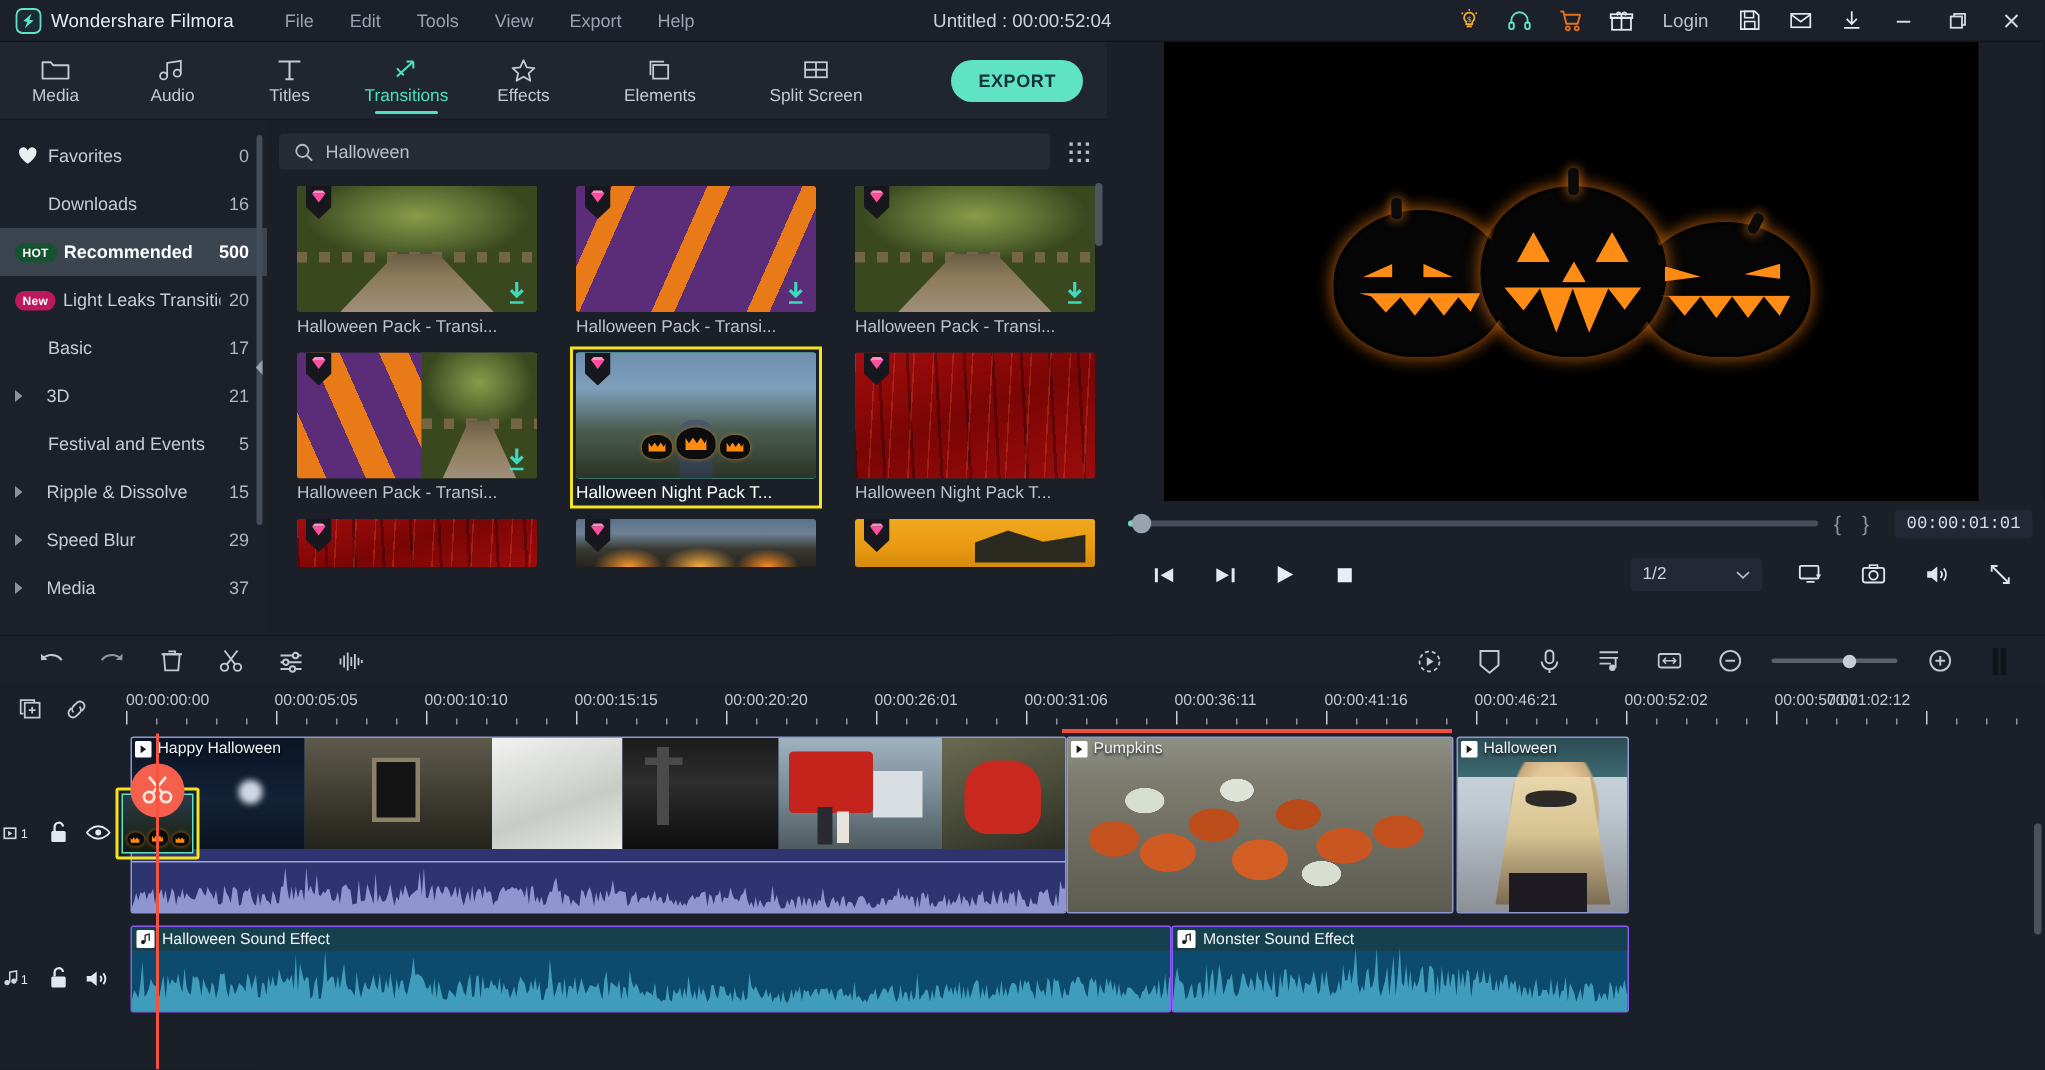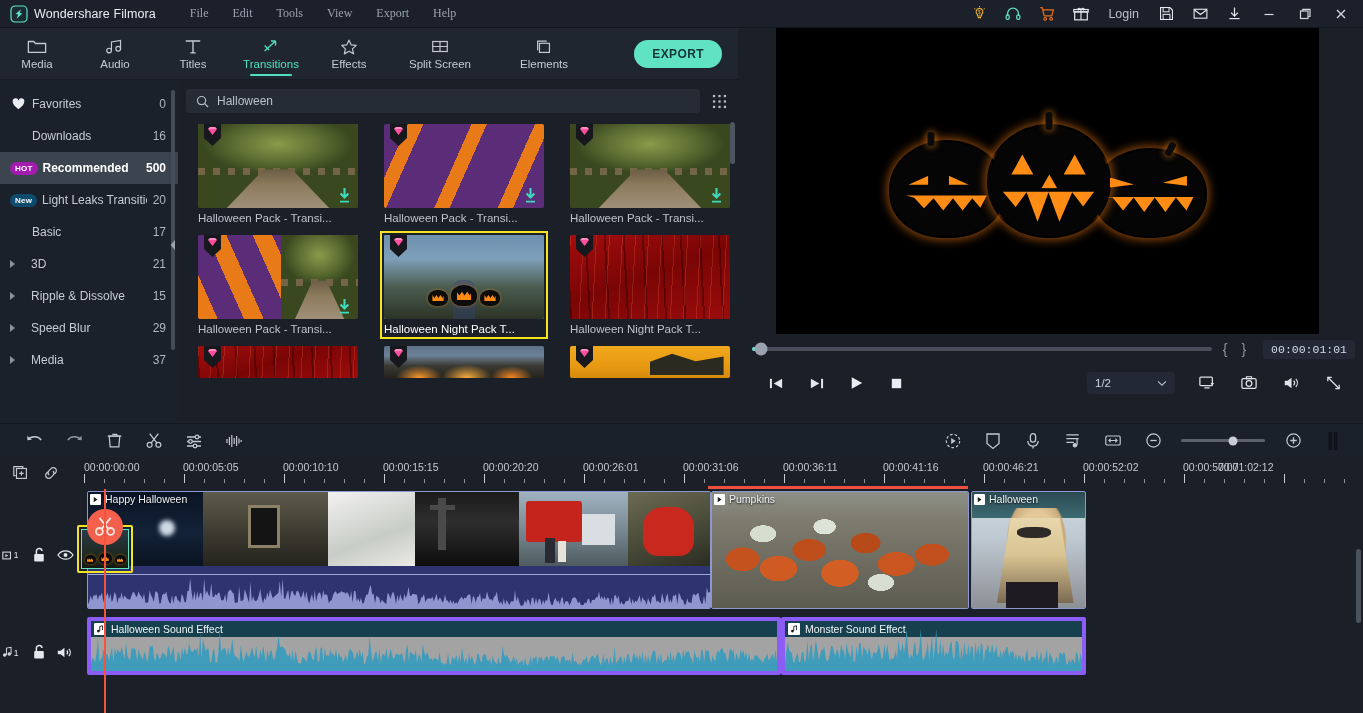--- a/index.html
+++ b/index.html
@@ -14,21 +14,21 @@
   .app { width: 1363px; height: 713px; display: flex; flex-direction: column; position: relative; }
 
   
   .titlebar {
     height: 28px; background: #1b202a; display: flex; align-items: center;
     border-bottom: 1px solid #11151c; flex: none; position: relative;
   }
   .tb-logo { width: 26px; display:flex; align-items:center; justify-content:center; margin-left: 6px; }
   .tb-brand { font-size: 12.5px; color: #e8ecf2; margin-left: 2px; letter-spacing: .1px; }
   .tb-menu { display: flex; margin-left: 22px; gap: 0px; }
-  .tb-menu > div { font-size: 12px; color: #9aa3b0; padding: 4px 12px; cursor: default; font-family: Liberation Serif, serif; }
+  .tb-menu > div { font-size: 12px; color: #9aa3b0; padding: 4px 12px; cursor: default; }
   .tb-title {
     position: absolute; left: 0; right: 0; text-align: center;
     font-size: 12.5px; color: #c9d0da; pointer-events: none;
   }
   .tb-right { margin-left: auto; display: flex; align-items: center; gap: 0px; padding-right: 4px; }
   .tb-ico { width: 34px; height: 28px; display:flex; align-items:center; justify-content:center; cursor:pointer; }
   .tb-login { font-size: 12.5px; color: #b9c1cc; padding: 0 10px; cursor: pointer; }
   .win-btn { width: 36px; height: 28px; display:flex; align-items:center; justify-content:center; cursor:pointer; }
 
   
@@ -68,22 +68,22 @@
   }
   .side-item {
     height: 32px; display: flex; align-items: center; padding: 0 12px 0 10px;
     cursor: pointer; position: relative;
   }
   .side-item.active { background: #3c4450; }
   .side-badge {
     font-size: 8px; font-weight: bold; color: #fff; padding: 1px 5px;
     border-radius: 7px; margin-right: 5px; line-height: 11px; letter-spacing: .2px;
   }
-  .badge-hot { background: #a21caf; }
-  .badge-new { background: #0c4a6e; }
+  .badge-hot { background: #14532d; }
+  .badge-new { background: #be185d; }
   .side-arrow {
     width: 0; height: 0; border-left: 5px solid #8892a0;
     border-top: 4px solid transparent; border-bottom: 4px solid transparent;
     margin-right: 6px; flex: none;
   }
   .side-icon { width: 16px; display:flex; align-items:center; justify-content:center; margin-right: 6px; flex:none;}
   .side-indent { width: 22px; flex: none; }
   .side-label { font-size: 12px; color: #c6ccd5; flex: 1; white-space: nowrap; overflow: hidden; }
   .side-item.active .side-label { color: #fff; font-weight: bold; }
   .side-count { font-size: 12px; color: #aeb6c1; margin-left: 6px; }
@@ -240,21 +240,21 @@
   .clip-label span { font-size:10.5px; color:#f0f3f7; text-shadow:0 1px 2px rgba(0,0,0,.9);
       white-space:nowrap; }
   .play-chip { width:11px; height:11px; background:#fff; display:flex; align-items:center;
       justify-content:center; flex:none; border-radius:1px;}
   .audio-chip { width:12px; height:12px; background:#fff; display:flex; align-items:center;
       justify-content:center; flex:none; border-radius:1px; }
 
   .wave-band { position:absolute; left:0; right:0; bottom:0; background:#2e3470; overflow:hidden; }
   .wave-band::before { content:""; position:absolute; left:0; right:0; top:8px; height:1px; background:#9fa6d8; }
 
-  .aclip { position:absolute; background:#a3a3a3; border:4px solid #8b5cf6; border-radius:2px;
+  .aclip { position:absolute; background:#0c4a6e; border:1px solid #8b5cf6; border-radius:2px;
       overflow:hidden; cursor:pointer; }
   .aclip .ahdr { height:16px; background:#17404f; display:flex; align-items:center; gap:5px; padding-left:3px;}
   .aclip .ahdr span { font-size:10.5px; color:#eef4f7; }
   .aclip .awave { position:absolute; left:0; right:0; top:16px; bottom:0; }
 
   .playhead { position:absolute; top:0; bottom:0; width:2px; background:#f6533f; z-index:30; pointer-events:none;}
 
   .trans-sel { position:absolute; border:2px solid #f4e420; border-radius:2px; z-index:22; cursor:pointer;}
   .trans-inner { position:absolute; inset:2px; border:1px solid #5fe3c3; overflow:hidden; }
   .scissor-badge { position:absolute; width:36px; height:36px; border-radius:50%;
@@ -277,20 +277,21 @@
     </div>
     <div class="tb-brand">Wondershare Filmora</div>
     <div class="tb-menu">
       <div>File</div>
       <div>Edit</div>
       <div>Tools</div>
       <div>View</div>
       <div>Export</div>
       <div>Help</div>
     </div>
+    <div class="tb-title">Untitled : 00:00:52:04</div>
 
     <div class="tb-right">
       <div class="tb-ico">
         <svg width="17" height="17" viewBox="0 0 20 20">
             <path d="M10 4a4 4 0 00-2.4 7.2V13h4.8v-1.8A4 4 0 0010 4z" fill="none" stroke="#f0b030" stroke-width="1.3"></path>
             <rect x="8" y="14" width="4" height="1.6" fill="#f0b030"></rect>
             <path d="M10 1.2v1.4M16 4l-1 1M4 4l1 1" stroke="#f0b030" stroke-width="1.2"></path>
             <text x="10" y="11" font-size="6" fill="#f0b030" text-anchor="middle" font-family="Liberation Sans">$</text>
           </svg>
       </div>
@@ -388,31 +389,31 @@
           <div class="nlabel">Transitions</div>
         </div>
         <div class="navitem">
           <svg width="20" height="17" viewBox="0 0 22 18">
               <path d="M11 2l2.4 5.2 5.6.6-4.2 3.8 1.2 5.5L11 14.2 5.9 17.1l1.2-5.5L3 7.8l5.6-.6z" fill="none" stroke="#c3cad4" stroke-width="1.3" stroke-linejoin="round"></path>
             </svg>
           <div class="nlabel">Effects</div>
         </div>
         <div class="navitem wide">
           <svg width="20" height="17" viewBox="0 0 22 18">
+              <rect x="6" y="5.5" width="11" height="10" fill="none" stroke="#c3cad4" stroke-width="1.3"></rect>
+              <path d="M4 13V3h10" fill="none" stroke="#c3cad4" stroke-width="1.3"></path>
+            </svg>
+          <div class="nlabel">Elements</div>
+        </div>
+        <div class="navitem wide">
+          <svg width="20" height="17" viewBox="0 0 22 18">
               <rect x="3" y="3.5" width="16" height="11" fill="none" stroke="#c3cad4" stroke-width="1.3"></rect>
               <path d="M11 3.5v11M3 9h16" stroke="#c3cad4" stroke-width="1.3"></path>
             </svg>
           <div class="nlabel">Split Screen</div>
-        </div>
-        <div class="navitem wide">
-          <svg width="20" height="17" viewBox="0 0 22 18">
-              <rect x="6" y="5.5" width="11" height="10" fill="none" stroke="#c3cad4" stroke-width="1.3"></rect>
-              <path d="M4 13V3h10" fill="none" stroke="#c3cad4" stroke-width="1.3"></path>
-            </svg>
-          <div class="nlabel">Elements</div>
         </div>
         <button class="export-btn">EXPORT</button>
       </div>
 
       <div class="panelbody">
 
         <div class="sidebar">
           <div class="side-item">
             <div class="side-icon">
               <svg width="13" height="12" viewBox="0 0 14 13">
@@ -440,20 +441,25 @@
           <div class="side-item">
             <div class="side-indent"></div>
             <div class="side-label">Basic</div>
             <div class="side-count">17</div>
           </div>
           <div class="side-item">
             <div class="side-arrow"></div>
             <div class="side-indent" style="width:10px"></div>
             <div class="side-label">3D</div>
             <div class="side-count">21</div>
+          </div>
+          <div class="side-item">
+            <div class="side-indent"></div>
+            <div class="side-label">Festival and Events</div>
+            <div class="side-count">5</div>
           </div>
           <div class="side-item">
             <div class="side-arrow"></div>
             <div class="side-indent" style="width:10px"></div>
             <div class="side-label">Ripple &amp; Dissolve</div>
             <div class="side-count">15</div>
           </div>
           <div class="side-item">
             <div class="side-arrow"></div>
             <div class="side-indent" style="width:10px"></div>

